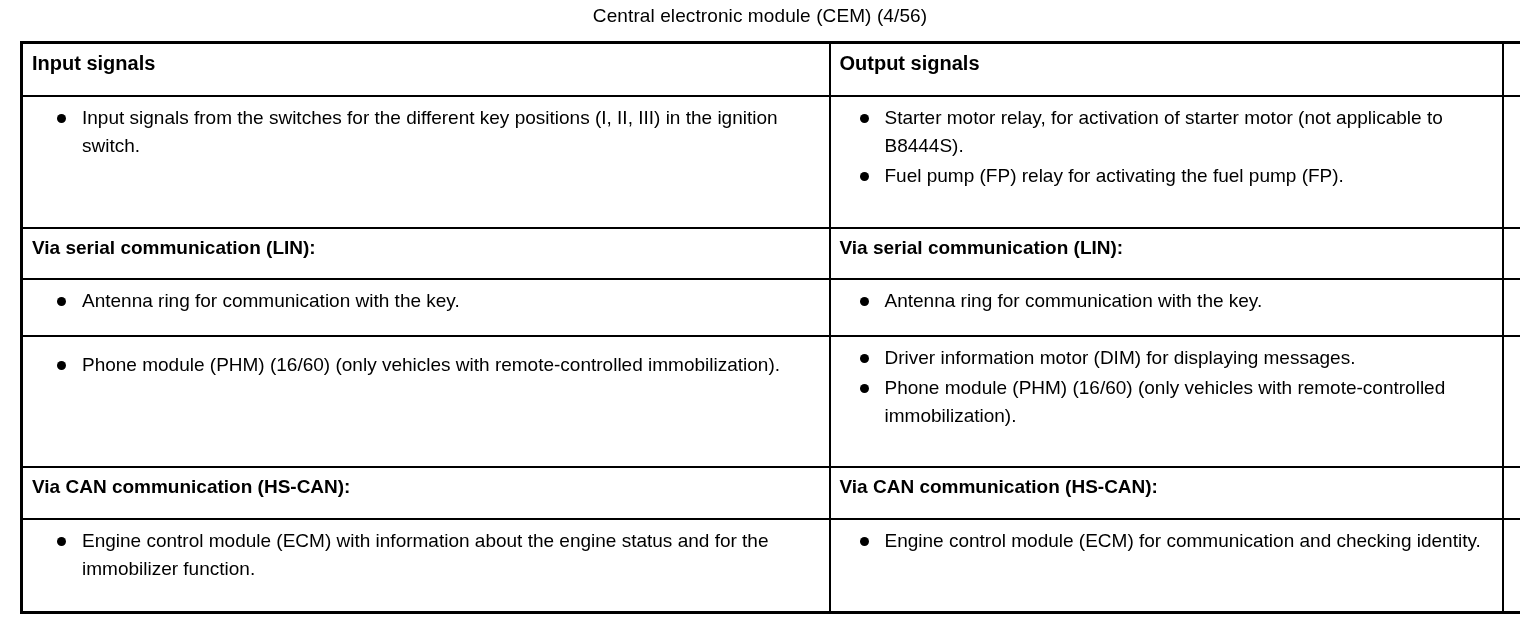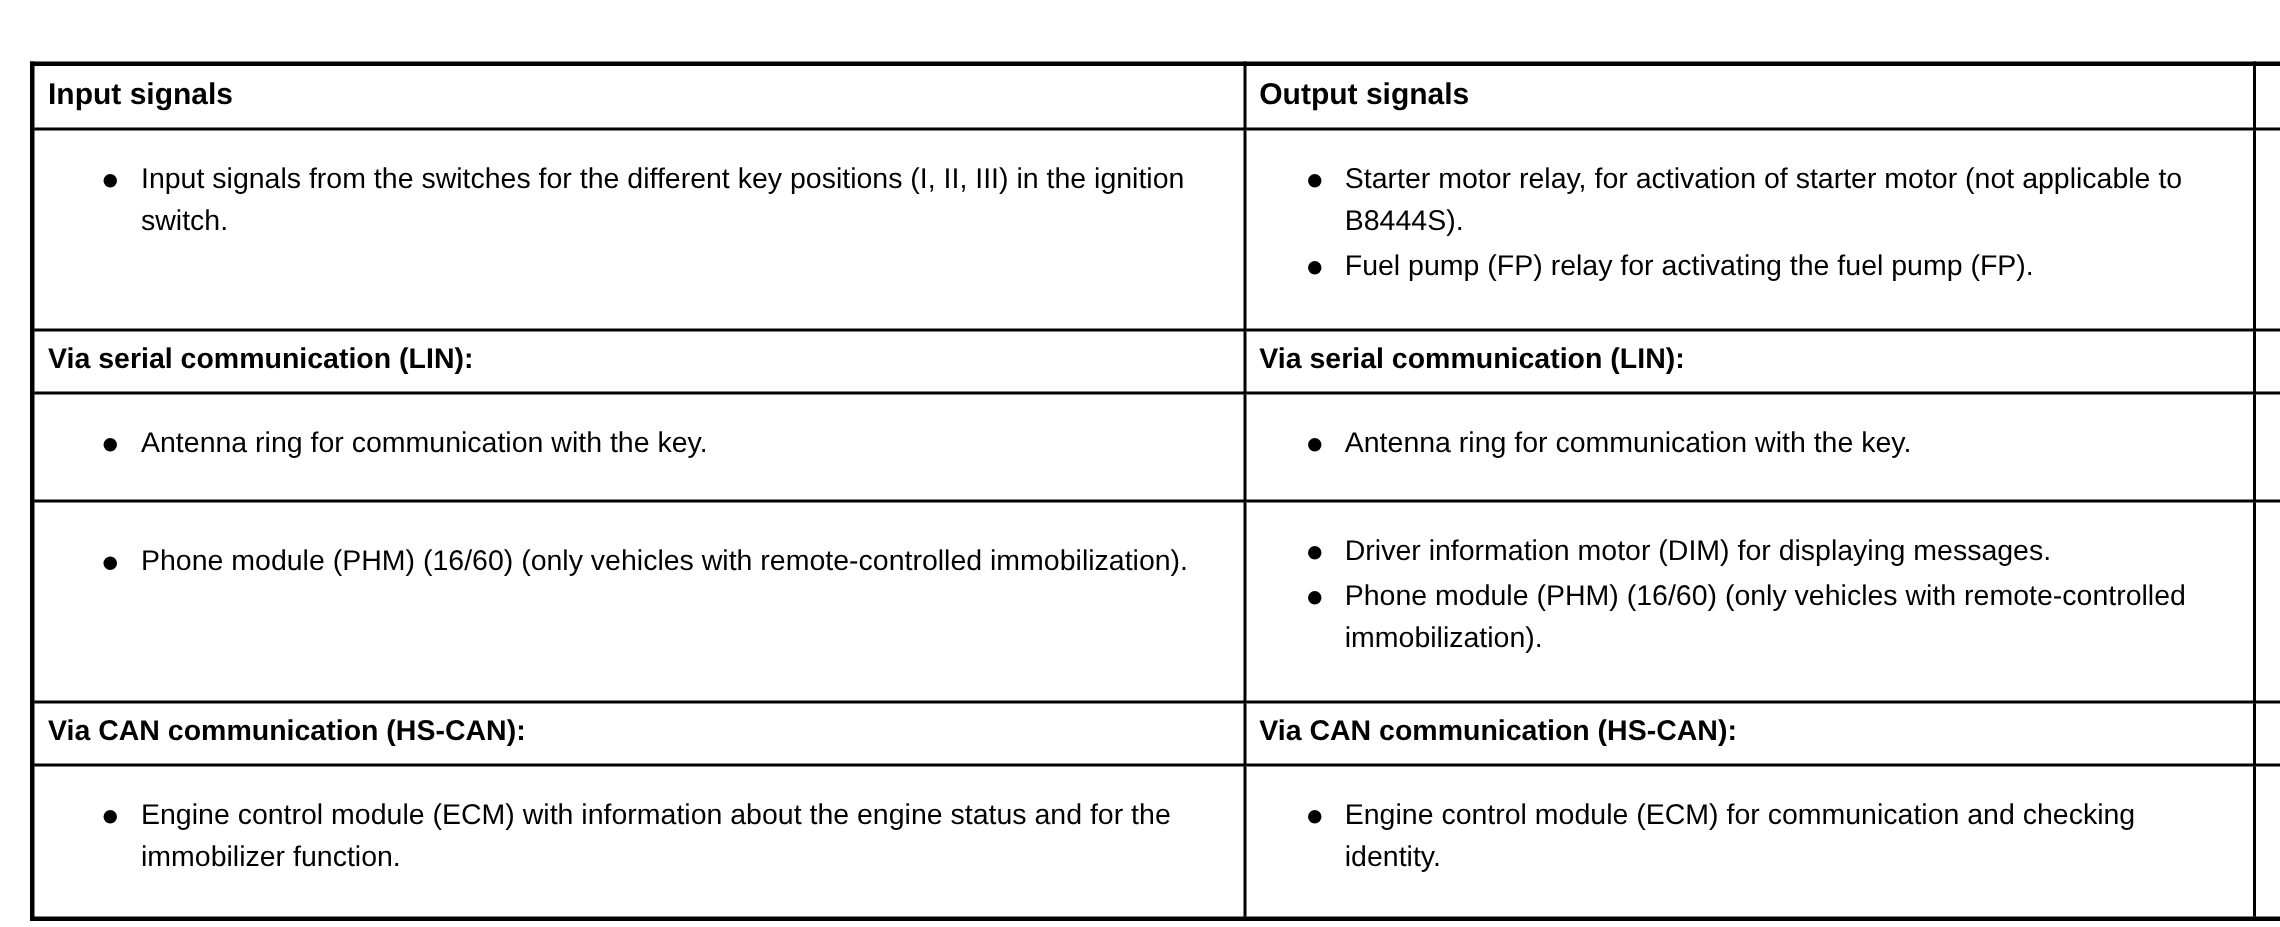--- a/index.html
+++ b/index.html
@@ -68,21 +68,21 @@
   .subhdr {
     font-size: 19px;
     font-weight: bold;
     line-height: 23px;
     padding: 7px 0 8px 9px;
     white-space: nowrap;
   }
 
   ul.bullets {
     list-style: none;
-    margin: 12px;
+    margin: 0;
     padding: 9px 12px 9px 0;
   }
   ul.bullets.pad-lg { padding-top: 14px; padding-bottom: 14px; }
   ul.bullets.pad-sm { padding-top: 7px; padding-bottom: 7px; }
 
   ul.bullets li {
     position: relative;
     font-size: 19px;
     line-height: 28px;
     padding-left: 59px;
@@ -103,20 +103,21 @@
   td.col-right ul.bullets li { padding-left: 54px; }
   td.col-right ul.bullets li .dot { left: 29px; }
 
   .empty-cell { height: 100%; }
 </style>
 </head>
 <body>
 
 <div class="page">
 
+  <div class="page-title">Central electronic module (CEM) (4/56)</div>
 
   <div class="table-wrap">
     <table class="signals">
       <colgroup>
         <col class="c-left">
         <col class="c-right">
         <col class="c-narrow">
       </colgroup>
       <tbody>
 

